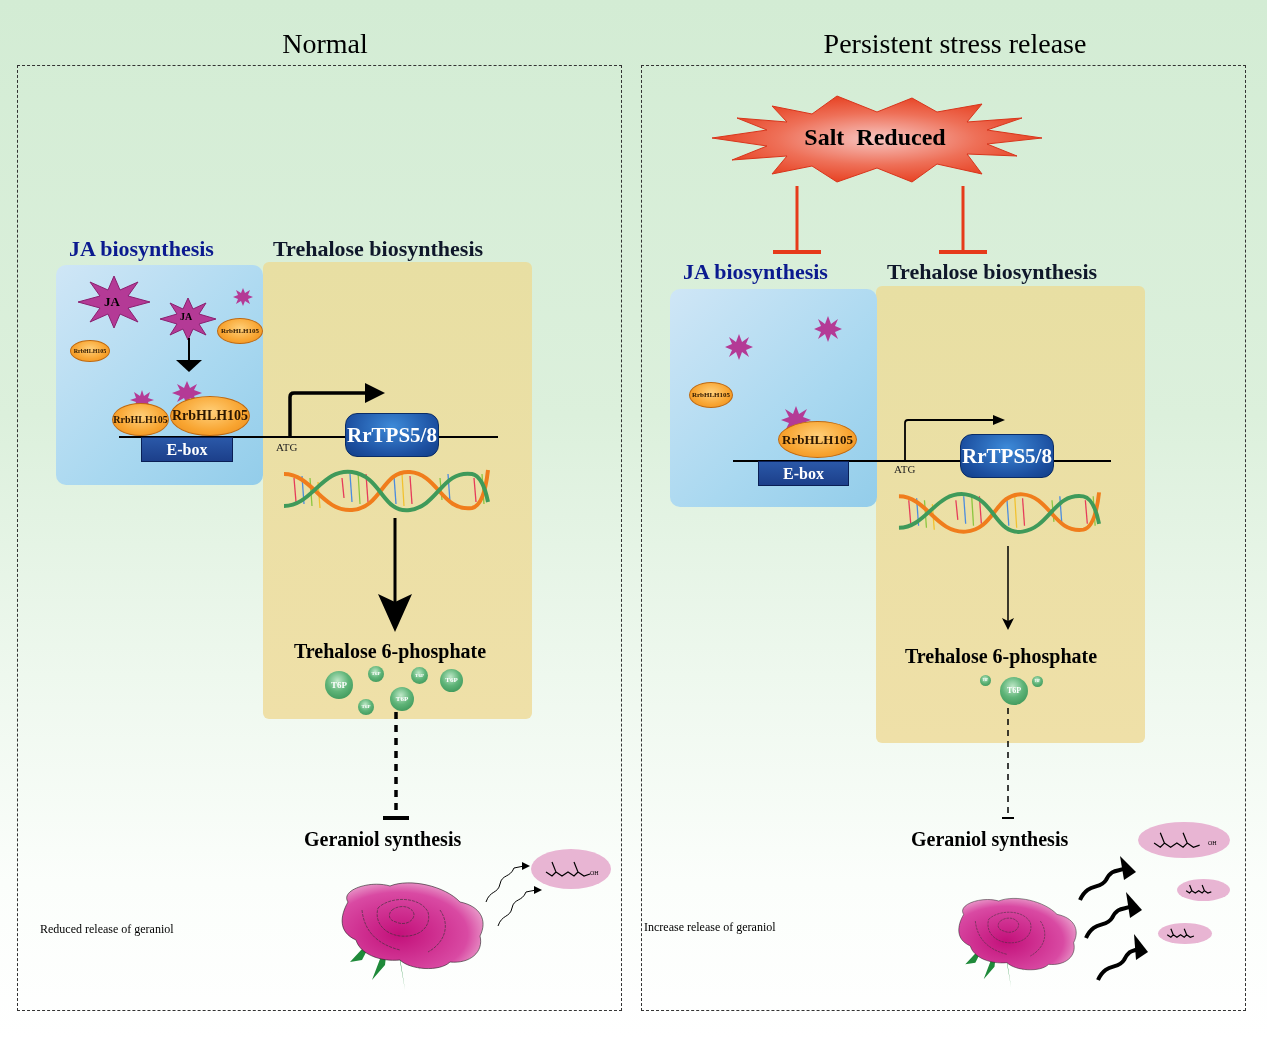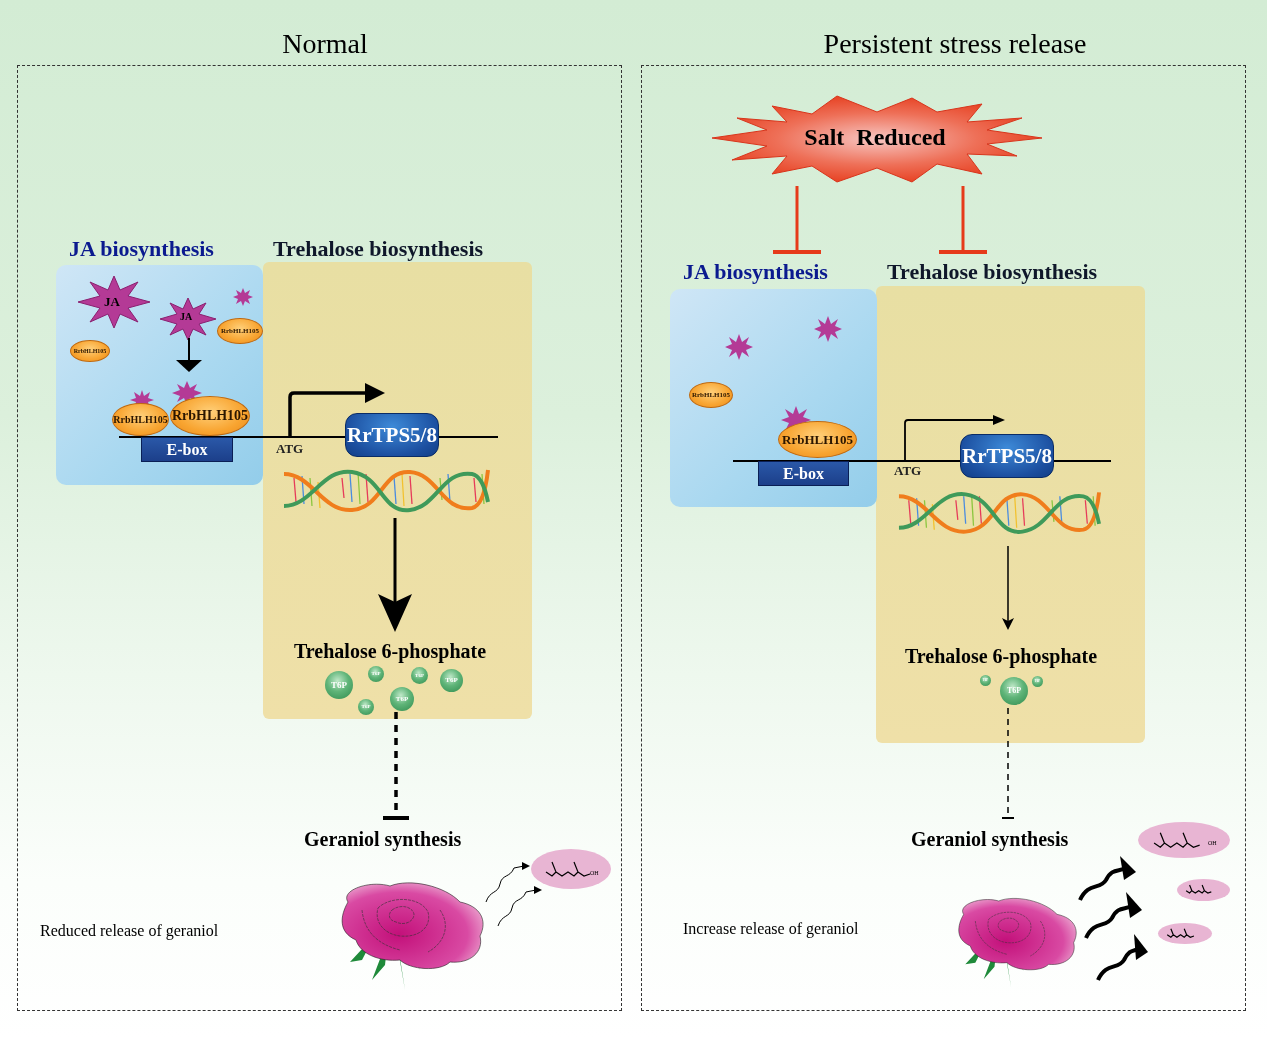--- a/index.html
+++ b/index.html
@@ -12,24 +12,24 @@
   .title { font-weight:normal; font-size:28px; color:#000; text-align:center; }
   .panel { border:1.5px dashed #333; box-sizing:border-box; }
   .ja-box { background: linear-gradient(135deg, #cfe6f6 0%, #a9d8f0 60%, #93cdea 100%); border-radius:10px; }
   .tre-box { background: linear-gradient(to bottom, #e8dfa3 0%, #efe0a8 100%); border-radius:6px; }
   .ja-label { color:#0b1a8f; font-weight:bold; font-size:22px; white-space:nowrap; }
   .tre-label { color:#0f172a; font-weight:bold; font-size:22px; white-space:nowrap; }
   .ebox { background: linear-gradient(to bottom, #2a58a8, #1c3f8a); color:#fff; font-weight:bold; font-size:16px; text-align:center; border:1px solid #0a1f55; box-sizing:border-box; }
   .gene { background: radial-gradient(ellipse at 50% 30%, #3d8ad8 0%, #1c4fa0 70%, #123e86 100%); color:#fff; font-weight:bold; font-size:21px; text-align:center; border-radius:12px; border:1px solid #0a2c66; box-sizing:border-box; }
   .oval { background: radial-gradient(ellipse at 50% 40%, #ffd07a 0%, #f8a430 60%, #e88a1c 100%); border:1px solid #c06a10; border-radius:50%; color:#2b1600; font-weight:bold; text-align:center; box-sizing:border-box; white-space:nowrap; }
   .dnaline { background:#000; height:2px; }
-  .atg { font-size:13px; font-weight:bold; color:#222; }
+  .atg { font-size:11px; font-weight:normal; color:#222; }
   .t6p-label { font-weight:bold; font-size:20px; color:#000; white-space:nowrap; }
   .ger-label { font-weight:bold; font-size:20px; color:#000; white-space:nowrap; }
-  .release { font-size:16px; color:#000; white-space:nowrap; }
+  .release { font-size:12px; color:#000; white-space:nowrap; }
   .ball { border-radius:50%; background: radial-gradient(circle at 45% 35%, #bfe8c8 0%, #5fb478 45%, #2f8a4c 100%); color:#fff; font-weight:bold; text-align:center; box-sizing:border-box; }
   .mol { background:#e8b5d3; border-radius:50%; }
   svg { overflow:visible; }
 </style>
 </head>
 <body>
 
 <div class="abs title" style="left:220px;top:28px;width:210px;">Normal</div>
 <div class="abs panel" style="left:17px;top:65px;width:605px;height:946px;"></div>
 
@@ -237,21 +237,21 @@
 <div class="abs ball" style="left:980px;top:675px;width:11px;height:11px;font-size:3px;line-height:11px;">T6P</div>
 <div class="abs ball" style="left:1000px;top:677px;width:28px;height:28px;font-size:8px;line-height:28px;">T6P</div>
 <div class="abs ball" style="left:1032px;top:676px;width:11px;height:11px;font-size:3px;line-height:11px;">T6P</div>
 
 <svg class="abs" style="left:1000px;top:708px;" width="16" height="112" viewBox="0 0 16 112">
   <line x1="8" y1="0" x2="8" y2="108" stroke="#000" stroke-width="1.5" stroke-dasharray="6,5"></line>
   <line x1="2" y1="110" x2="14" y2="110" stroke="#000" stroke-width="2"></line>
 </svg>
 
 <div class="abs ger-label" style="left:911px;top:828px;">Geraniol synthesis</div>
-<div class="abs release" style="left:683px;top:920px;">Increase release of geraniol</div>
+<div class="abs release" style="left:644px;top:920px;">Increase release of geraniol</div>
 
 <svg class="abs" style="left:922px;top:896px;" width="170" height="100" viewBox="0 0 200 120">
   <defs>
     <radialGradient id="rg2" cx="40%" cy="60%" r="70%">
       <stop offset="0%" stop-color="#c3107a"></stop>
         <stop offset="70%" stop-color="#d94aa3"></stop>
         <stop offset="100%" stop-color="#f0c0dc"></stop>
     </radialGradient>
   </defs>
   <path d="M75,55 L50,82 L62,80 Z M88,58 L72,100 L85,85 Z M96,58 L105,110 L100,78 Z M98,55 L120,90 L110,70 Z" fill="#1f8a3a"></path>

